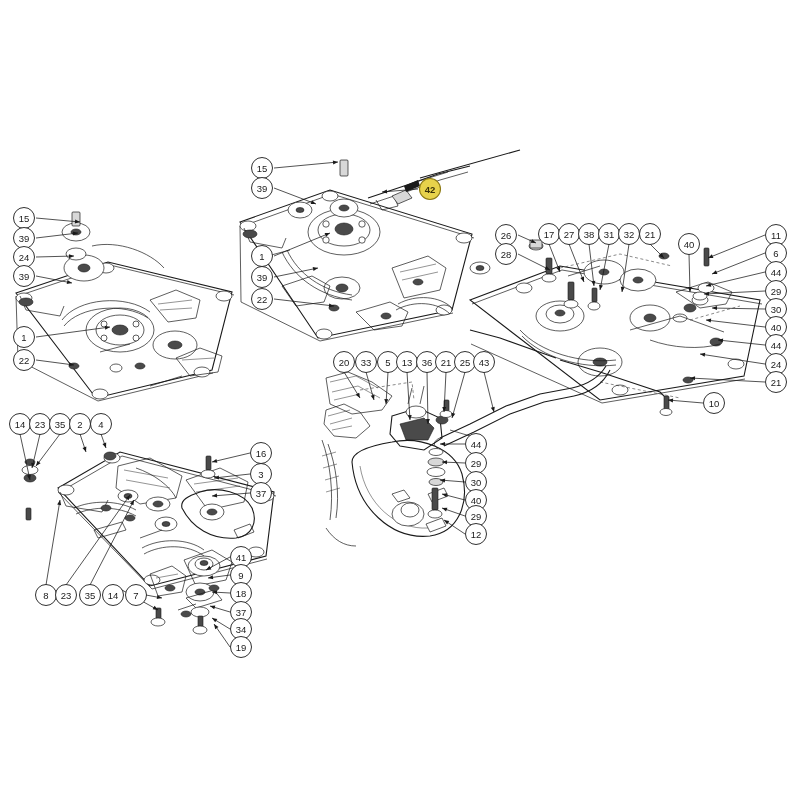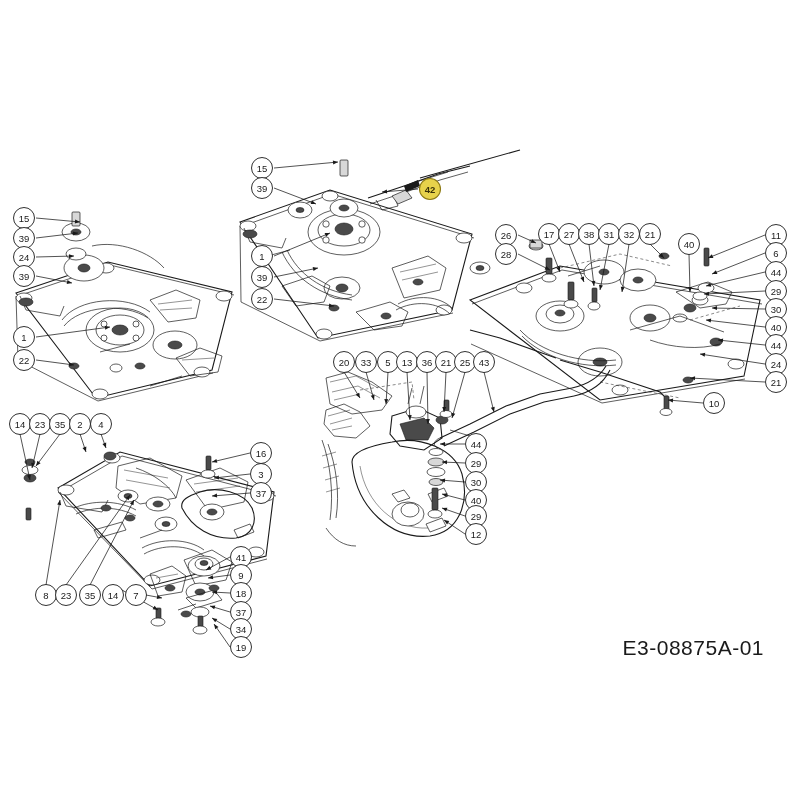--- a/index.html
+++ b/index.html
@@ -704,15 +704,14 @@
           <text x="241" y="629.5" class="bubtxt">34</text>
         </g>
         <g>
           <circle cx="241" cy="647" r="10.5" class="bub"></circle>
           <text x="241" y="647.5" class="bubtxt">19</text>
         </g>
       </g>
 
   </svg>
 
-  <div id="partno">E3-08875A-01</div>
 
 </div>
 
 </body></html>

